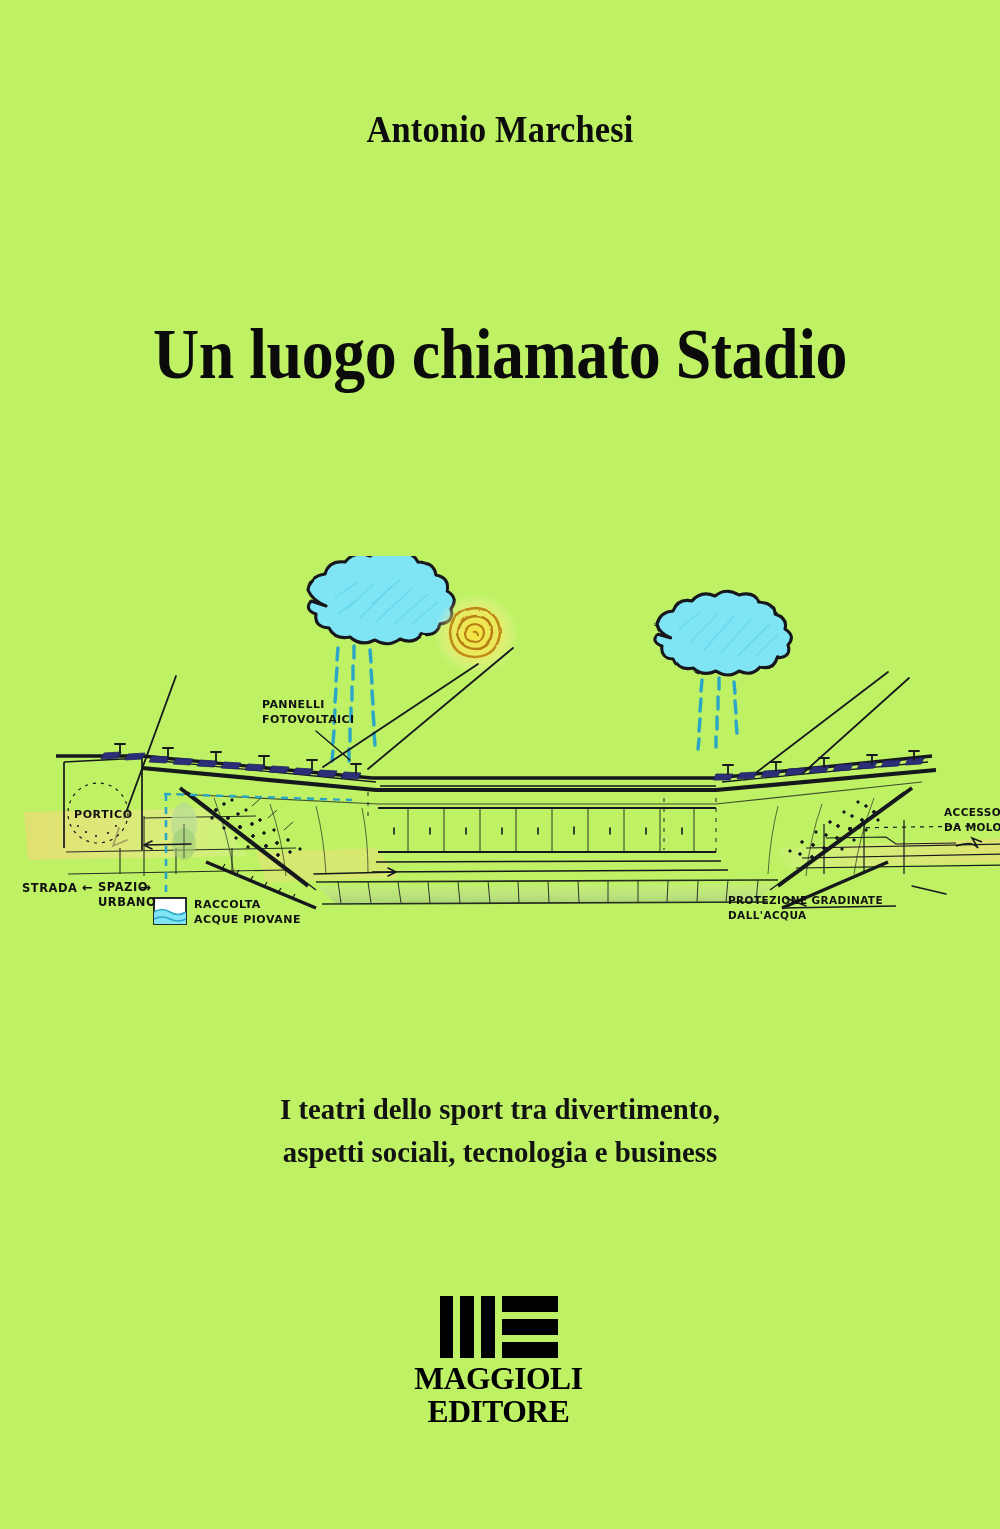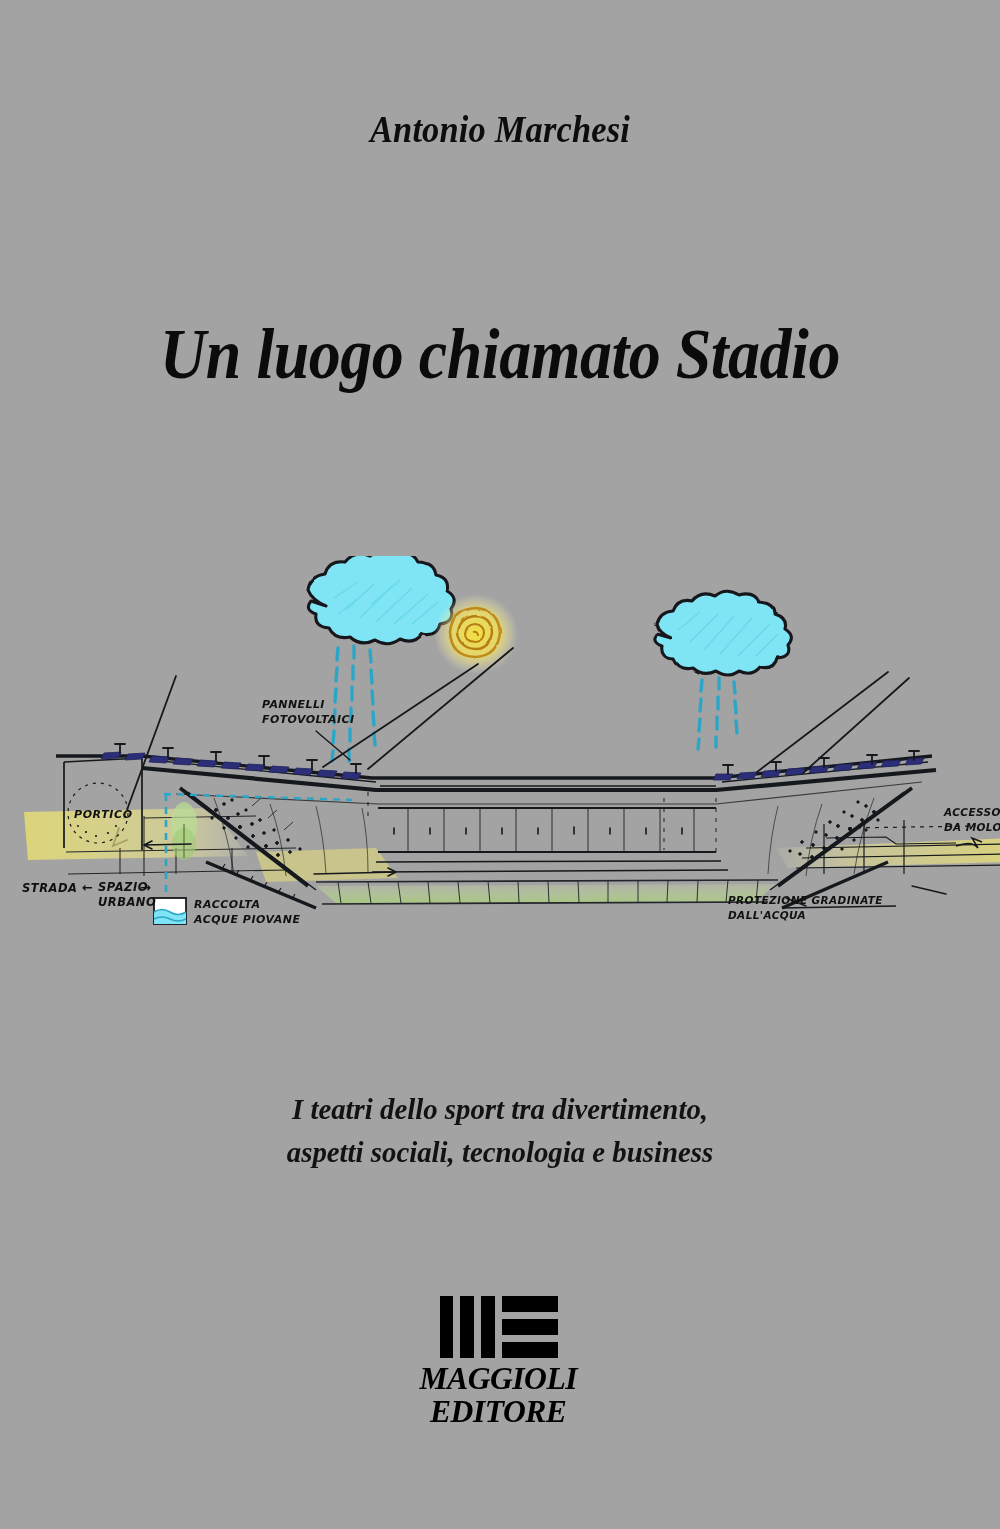--- a/index.html
+++ b/index.html
@@ -13,23 +13,22 @@
     height: 1529px;
     position: relative;
     overflow: hidden;
     font-family: "Liberation Serif", serif;
     color: #111111;
   }
 
   .cover {
     position: absolute;
     inset: 0;
-    background: #a3a3a3;
+    background: #bef264;
     display: block;
-    font-style: italic;
   }
 
   
   .author {
     position: absolute;
     top: 108px;
     left: 0;
     width: 1000px;
     text-align: center;
     font-family: "Liberation Serif", serif;

